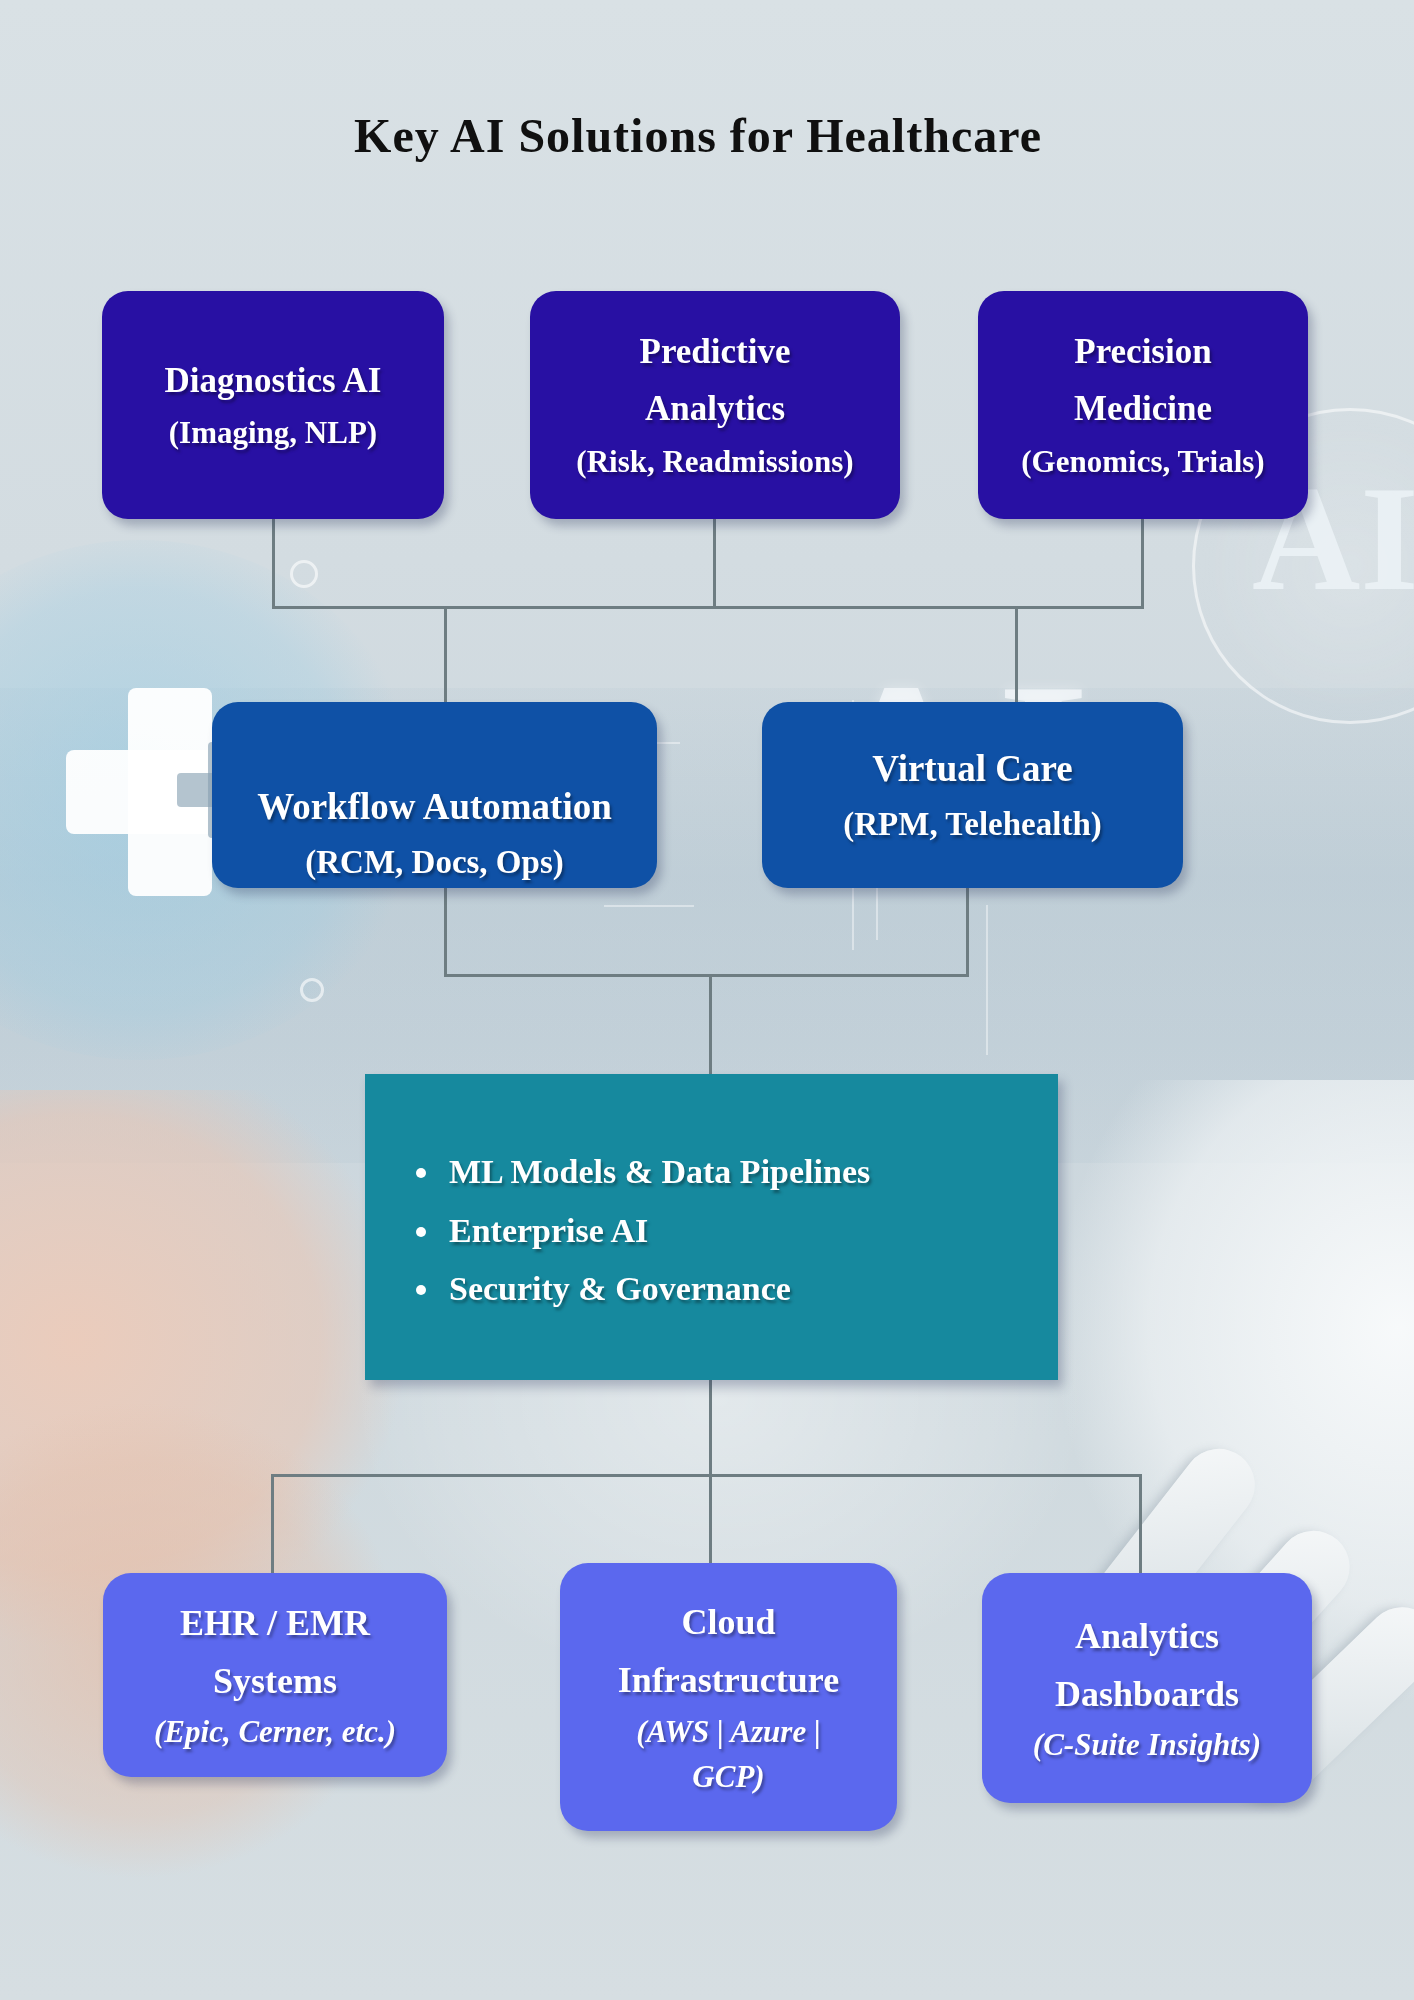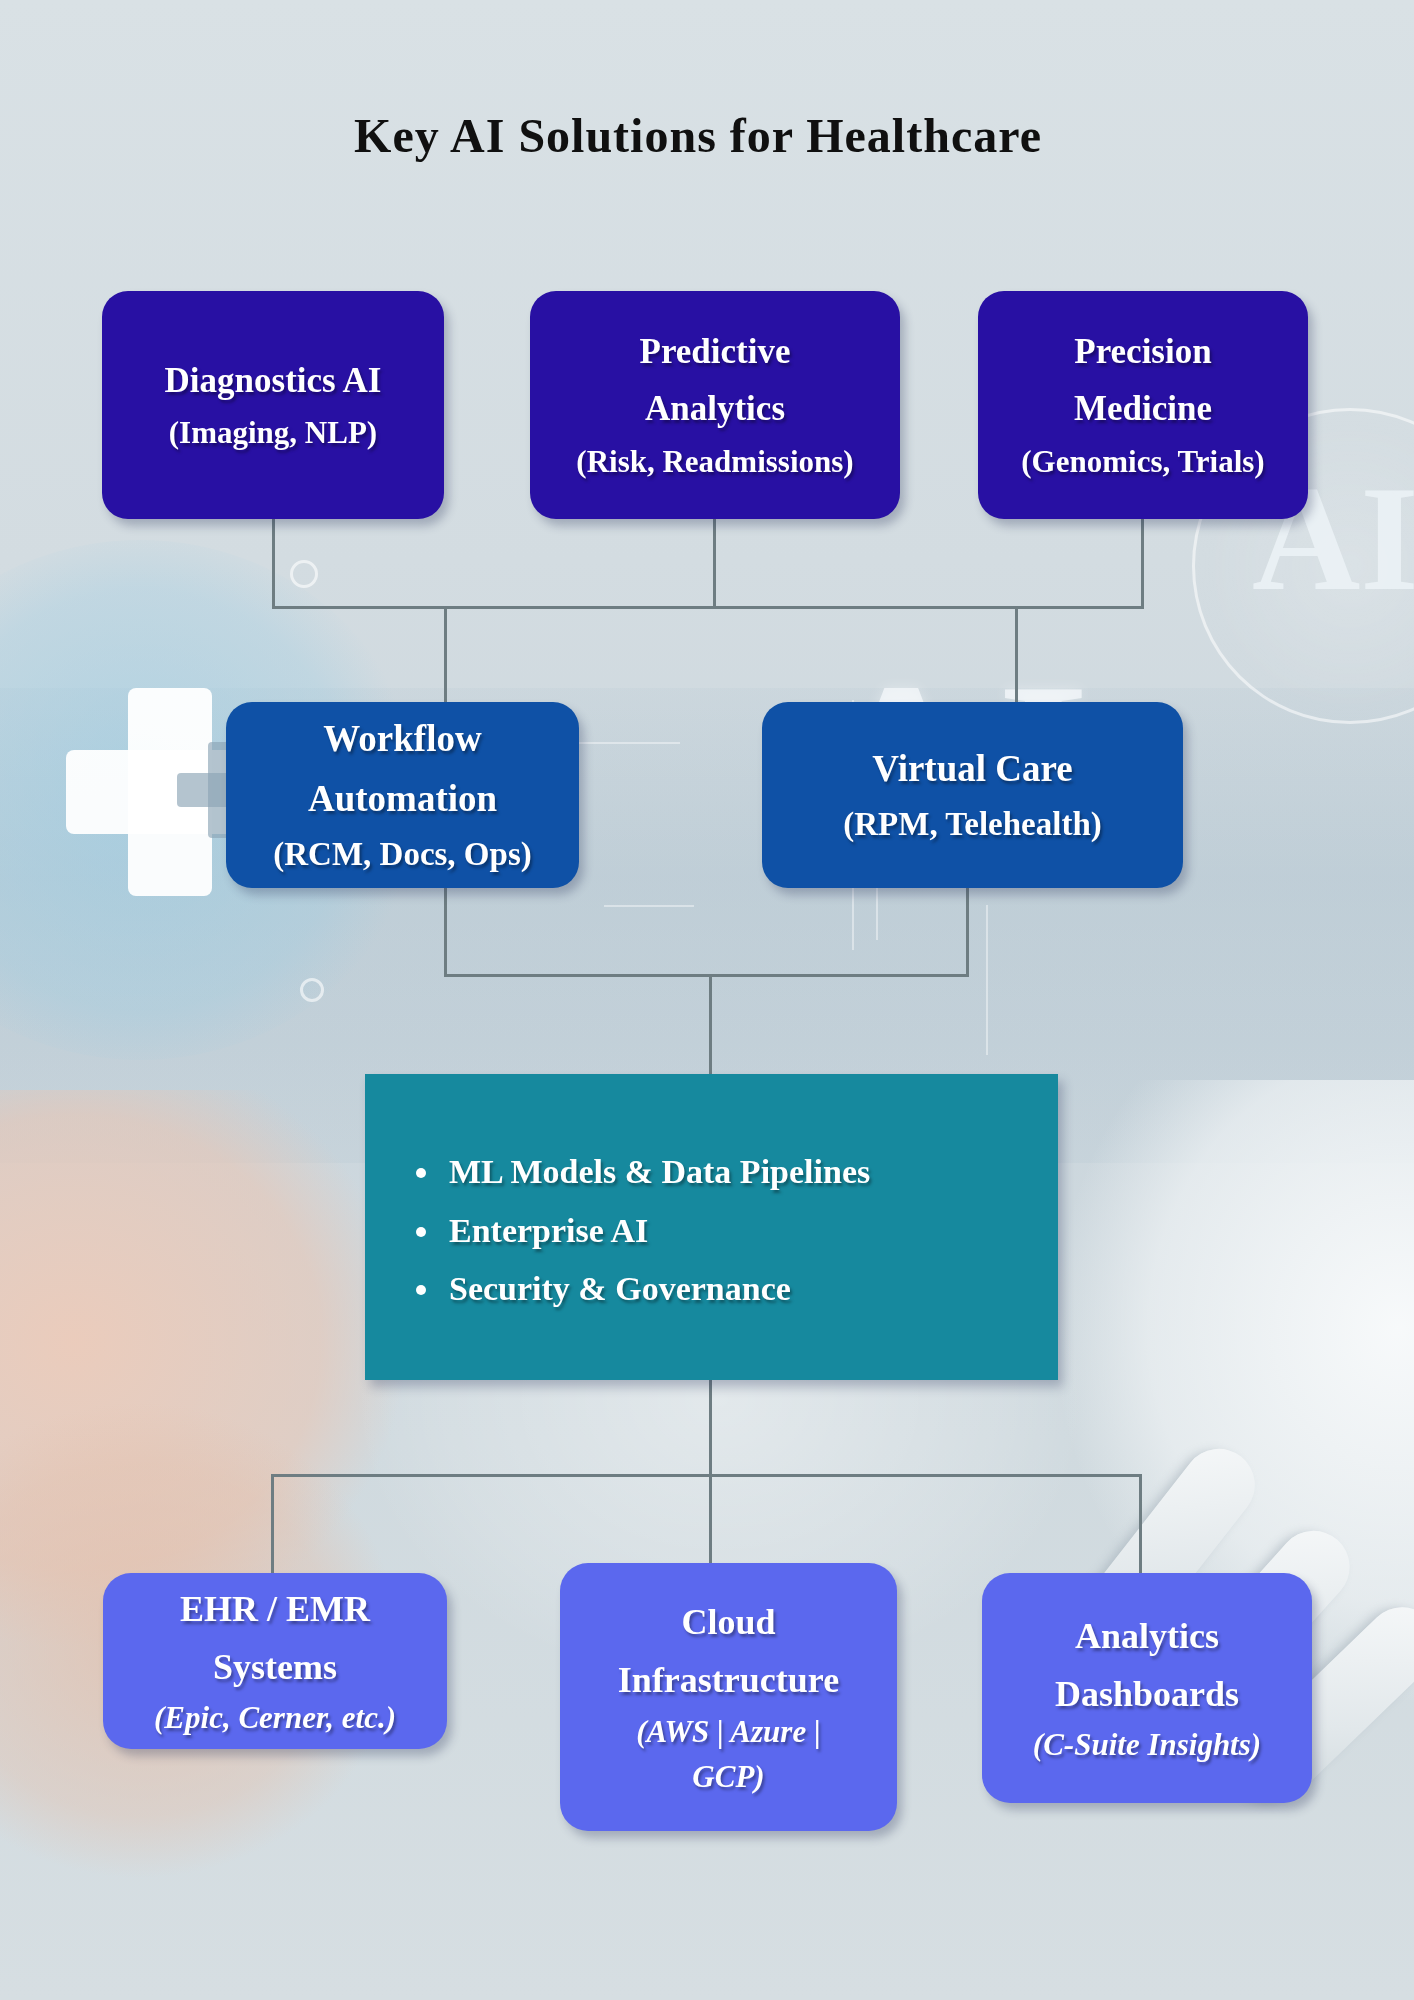--- a/index.html
+++ b/index.html
@@ -64,24 +64,24 @@
   .node{position:absolute;z-index:2;display:flex;flex-direction:column;
     align-items:center;justify-content:center;color:var(--box-text,#fff);
     font-weight:bold;text-align:center;
     text-shadow:2px 3px 3px rgba(0,0,0,.35);
     box-shadow:5px 7px 10px rgba(35,45,85,.28);}
   .row1{background:var(--row1-box,#2810a3);border-radius:26px;top:291px;height:228px;}
   .n-diag{left:102px;width:342px;}
   .n-pred{left:530px;width:370px;}
   .n-prec{left:978px;width:330px;}
   .row2{background:var(--row2-box,#0f51a6);border-radius:26px;top:702px;height:186px;}
-  .n-work{left:226px;width:353px;}
+  .n-work{left:212px;width:445px;justify-content:flex-end;}
   .n-virt{left:762px;width:421px;}
   .row3{background:var(--row3-box,#5b68ee);border-radius:28px;}
-  .n-ehr{left:103px;top:1573px;width:344px;height:176px;}
+  .n-ehr{left:103px;top:1573px;width:344px;height:204px;}
   .n-cloud{left:560px;top:1563px;width:337px;height:268px;}
   .n-anal{left:982px;top:1573px;width:330px;height:230px;}
   .ntitle{font-size:35px;line-height:1.62;}
   .row2 .ntitle{font-size:37px;}
   .nsub{font-size:31px;line-height:1.55;}
   .row2 .nsub{font-size:33px;}
   .row3 .ntitle{font-size:36px;line-height:1.6;}
   .row3 .nsub{font-size:31px;line-height:1.45;font-style:italic;}
   
   .plat{background:var(--platform-box,#16899e);left:365px;top:1074px;width:693px;height:306px;

